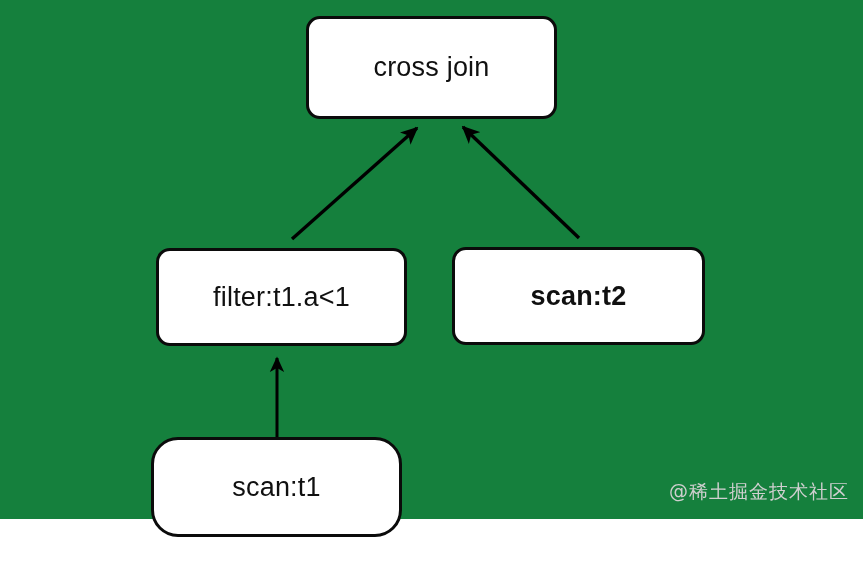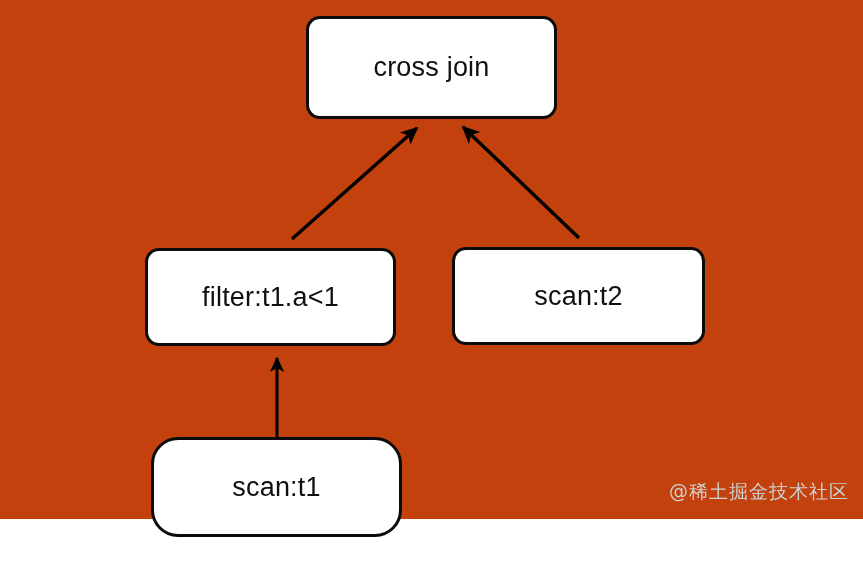--- a/index.html
+++ b/index.html
@@ -11,21 +11,21 @@
     width: 863px;
     height: 569px;
     background: #ffffff;
     font-family: "Liberation Sans", sans-serif;
     overflow: hidden;
   }
   #diagram-root {
     position: relative;
     width: 863px;
     height: 519px;
-    background: #c2410c;
+    background: #15803d;
   }
   #diagram-canvas {
     position: absolute;
     left: 0;
     top: 0;
     width: 863px;
     height: 569px;
   }
   .node {
     position: absolute;
@@ -47,30 +47,31 @@
     white-space: nowrap;
     user-select: none;
   }
   #node-cross-join {
     left: 306px;
     top: 16px;
     width: 251px;
     height: 103px;
   }
   #node-filter {
-    left: 145px;
+    left: 156px;
     top: 248px;
     width: 251px;
     height: 98px;
   }
   #node-scan-t2 {
     left: 452px;
     top: 247px;
     width: 253px;
     height: 98px;
+    font-weight: bold;
   }
   #node-scan-t1 {
     left: 151px;
     top: 437px;
     width: 251px;
     height: 100px;
     border-radius: 27px;
   }
   #watermark {
     position: absolute;

